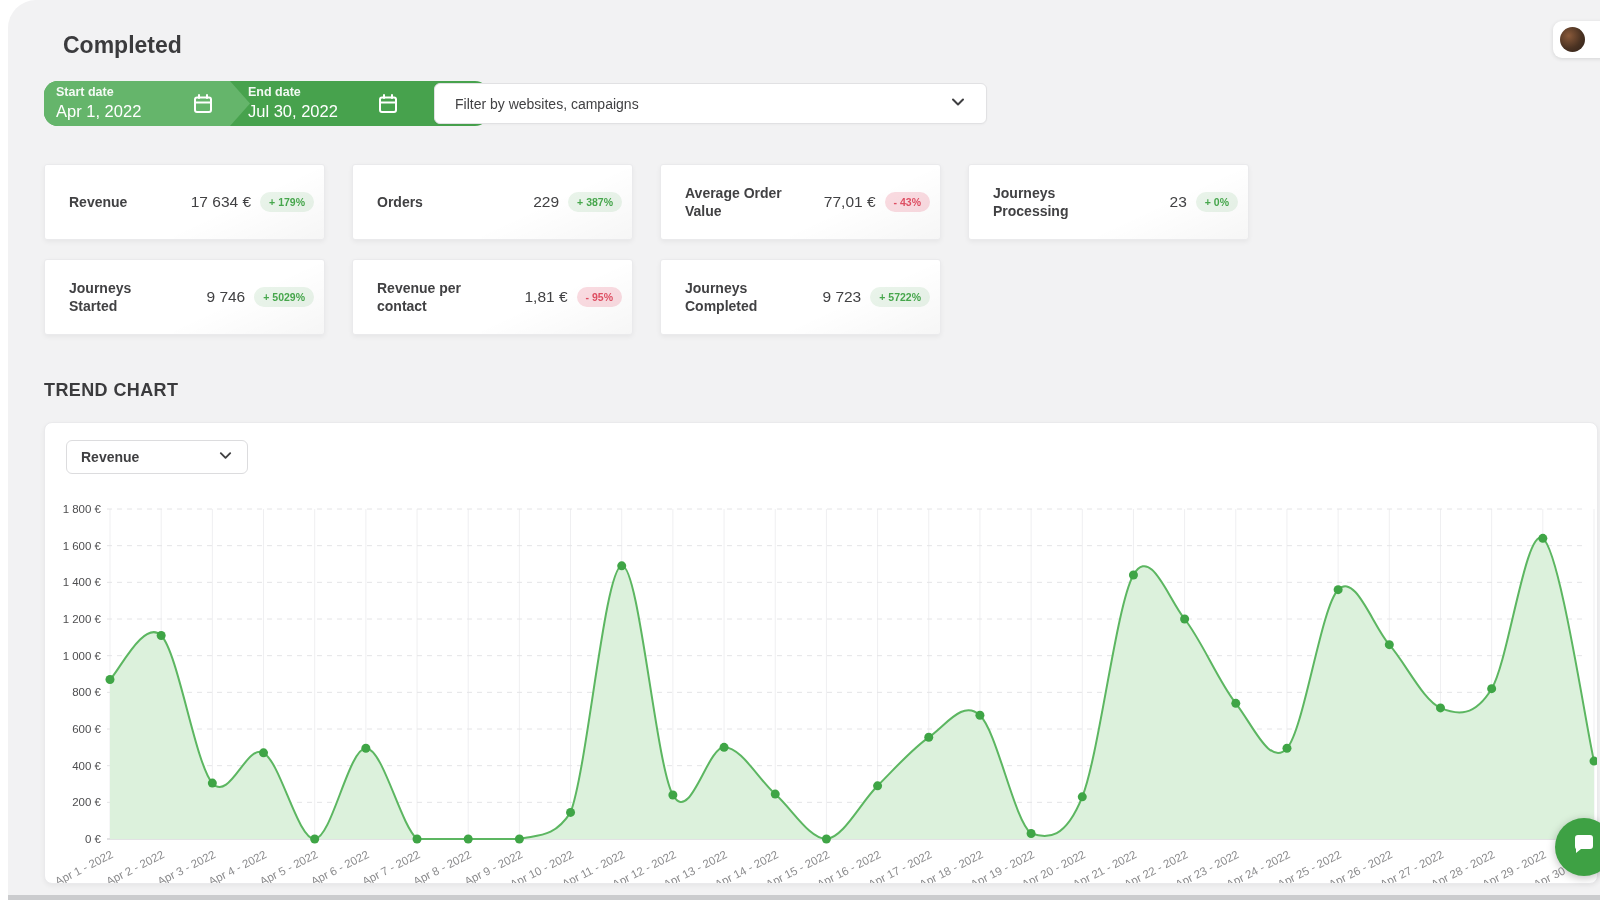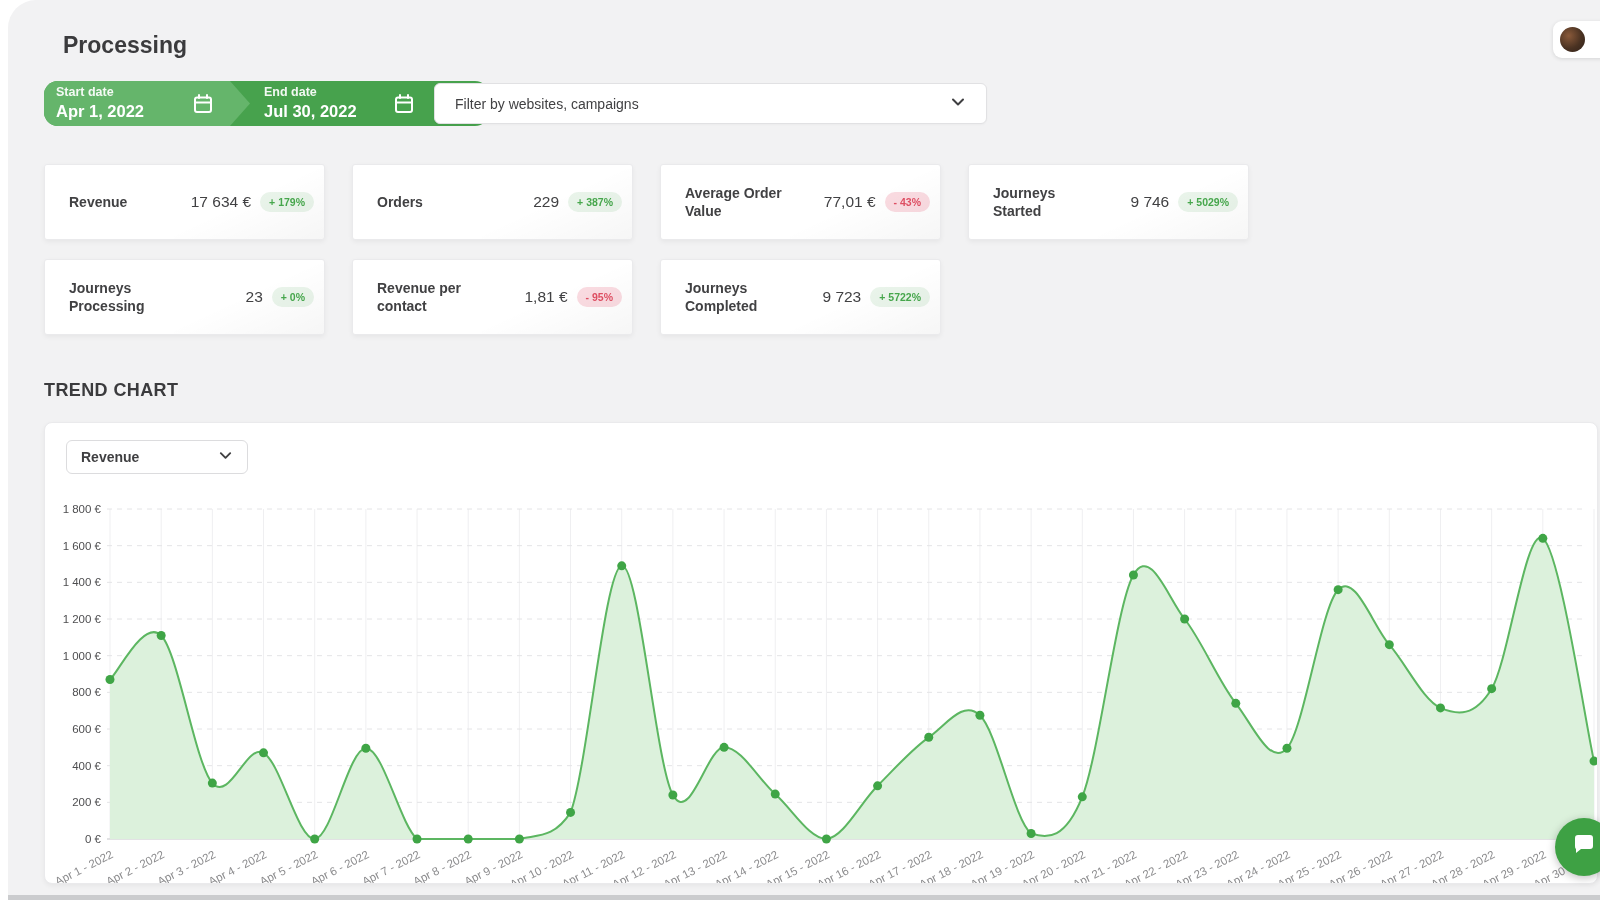--- a/index.html
+++ b/index.html
@@ -10,24 +10,24 @@
 
   .page-title { position:absolute; left:55px; top:32px; font-size:23px; font-weight:700; color:#3b3b3d; }
 
   
   .date-range { position:absolute; left:36px; top:81px; width:445px; height:45px;
                 background:#47a24d; border-radius:14px; overflow:hidden; cursor:pointer; }
   .date-seg { position:absolute; top:0; height:45px; display:flex; align-items:center; }
   .date-seg.start { left:0; width:206px; background:#65b56b; z-index:2;
         clip-path:polygon(0 0, calc(100% - 20px) 0, 100% 50%, calc(100% - 20px) 100%, 0 100%);
         padding:0 34px 0 12px; }
-  .date-seg.end { left:206px; width:177px; padding:0 31px 0 14px; }
+  .date-seg.end { left:190px; width:177px; padding:0 31px 0 14px; }
   .date-texts { display:flex; flex-direction:column; line-height:1.25; }
   .date-label { font-size:12.5px; font-weight:700; color:rgba(255,255,255,.93); }
-  .date-value { font-size:16.5px; font-weight:700; color:#ffffff;text-align:right; }
+  .date-value { font-size:16.5px; font-weight:400; color:#ffffff;text-align:right; }
   .cal-icon { position:absolute; top:12px; }
   .date-seg.start .cal-icon { right:36px; }
   .date-seg.end .cal-icon { right:12px; }
 
   
   .filter-select { position:absolute; left:426px; top:83px; width:553px; height:41px;
         background:#fff; border:1px solid #e1e1e3; border-radius:6px; display:flex;
         align-items:center; padding:9px 20px; cursor:pointer; box-shadow:0 1px 2px rgba(0,0,0,.03); }
   .filter-select span.txt { font-size:14px; color:#414143; }
   .filter-select .chev { margin-left:auto; }
@@ -69,21 +69,21 @@
   .chat-fab { position:absolute; left:1547px; top:818px; width:58px; height:58px; border-radius:50%;
               background:#3ea144; display:flex; align-items:center; justify-content:center;
               box-shadow:0 2px 8px rgba(0,0,0,.25); cursor:pointer; }
   .bottom-bar { position:absolute; left:0; top:895px; width:1600px; height:5px; background:#cbccce; }
 </style>
 </head>
 <body>
 
 <div class="panel">
 
-  <h1 class="page-title">Processing</h1>
+  <h1 class="page-title">Completed</h1>
 
   <div class="date-range">
     <div class="date-seg start">
       <div class="date-texts">
         <span class="date-label">Start date</span>
         <span class="date-value">Apr 1, 2022</span>
       </div>
       <span class="cal-icon">
         <svg width="22" height="22" viewBox="0 0 22 22" fill="none" stroke="#ffffff" stroke-width="2" stroke-linecap="round">
           <rect x="3" y="4.5" width="16" height="14.5" rx="2"></rect>
@@ -134,31 +134,31 @@
         </span>
     </div>
     <div class="kpi-card">
       <span class="kpi-label">Average Order Value</span>
       <span class="kpi-right">
           <span class="kpi-value">77,01 €</span>
       <span class="badge down">- 43%</span>
         </span>
     </div>
     <div class="kpi-card">
+      <span class="kpi-label">Journeys Processing</span>
+      <span class="kpi-right">
+          <span class="kpi-value">23</span>
+      <span class="badge up">+ 0%</span>
+        </span>
+    </div>
+    <div class="kpi-card">
       <span class="kpi-label">Journeys Started</span>
       <span class="kpi-right">
           <span class="kpi-value">9 746</span>
       <span class="badge up">+ 5029%</span>
-        </span>
-    </div>
-    <div class="kpi-card">
-      <span class="kpi-label">Journeys Processing</span>
-      <span class="kpi-right">
-          <span class="kpi-value">23</span>
-      <span class="badge up">+ 0%</span>
         </span>
     </div>
     <div class="kpi-card">
       <span class="kpi-label">Revenue per contact</span>
       <span class="kpi-right">
           <span class="kpi-value">1,81 €</span>
       <span class="badge down">- 95%</span>
         </span>
     </div>
     <div class="kpi-card">

